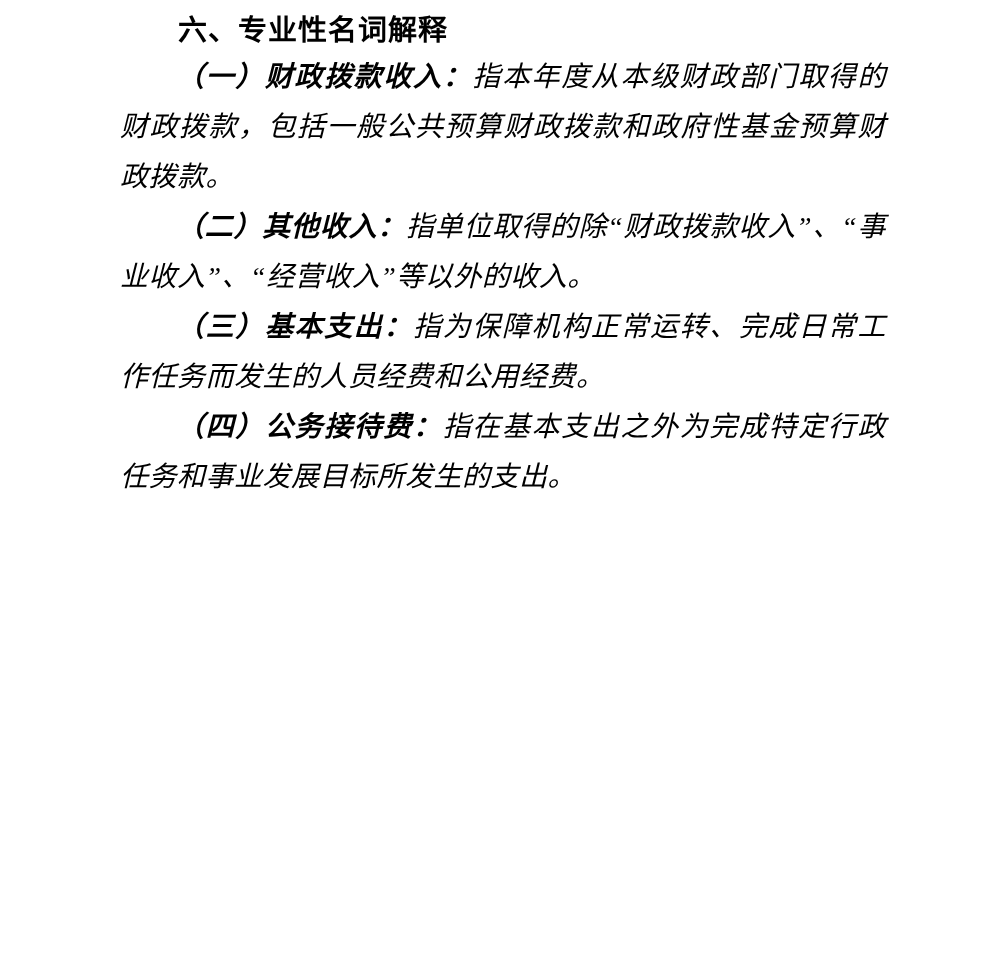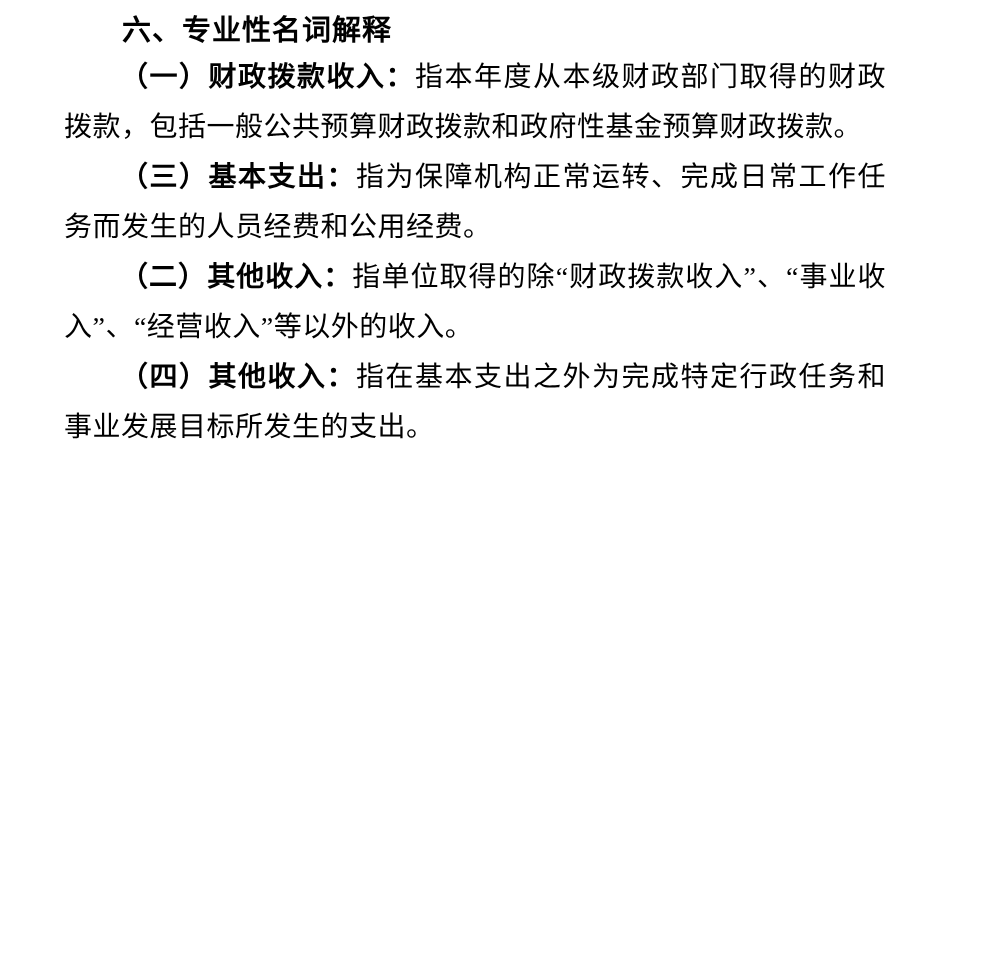--- a/index.html
+++ b/index.html
@@ -7,55 +7,56 @@
     padding: 0;
     background: #ffffff;
   }
   .page {
     width: 1000px;
     height: 958px;
     margin: 0 auto;
     background: #ffffff;
     color: #000000;
     box-sizing: border-box;
-    padding: 8px 114px 0 64px;
+    padding: 8px 114px 0 120px;
     overflow: hidden;
     font-family: "Liberation Serif", "DejaVu Serif", serif;
   }
   .heading {
     margin: 0;
     font-family: "Liberation Sans", "DejaVu Sans", sans-serif;
     font-weight: bold;
     font-size: 29px;
     line-height: 44px;
     text-indent: 2em;
     letter-spacing: 1px;
   }
   .para {
     margin: 0;
     font-size: 28px;
     line-height: 50px;
     text-indent: 2em;
     text-align: justify;
     text-justify: inter-character;
     letter-spacing: 0.5px;
+    font-style: italic;
   }
   .term {
     font-weight: bold;
   }
 </style>
 </head>
 <body>
 
 <div class="page">
 
   <h1 class="heading">六、专业性名词解释</h1>
 
   <p class="para"><span class="term">（一）财政拨款收入：</span><span>指本年度从本级财政部门取得的财政拨款，包括一般公共预算财政拨款和政府性基金预算财政拨款。</span></p>
 
+  <p class="para"><span class="term">（二）其他收入：</span><span>指单位取得的除“财政拨款收入”、“事业收入”、“经营收入”等以外的收入。</span></p>
+
   <p class="para"><span class="term">（三）基本支出：</span><span>指为保障机构正常运转、完成日常工作任务而发生的人员经费和公用经费。</span></p>
 
-  <p class="para"><span class="term">（二）其他收入：</span><span>指单位取得的除“财政拨款收入”、“事业收入”、“经营收入”等以外的收入。</span></p>
-
-  <p class="para"><span class="term">（四）其他收入：</span><span>指在基本支出之外为完成特定行政任务和事业发展目标所发生的支出。</span></p>
+  <p class="para"><span class="term">（四）公务接待费：</span><span>指在基本支出之外为完成特定行政任务和事业发展目标所发生的支出。</span></p>
 
 
 </div>
 
 </body></html>

